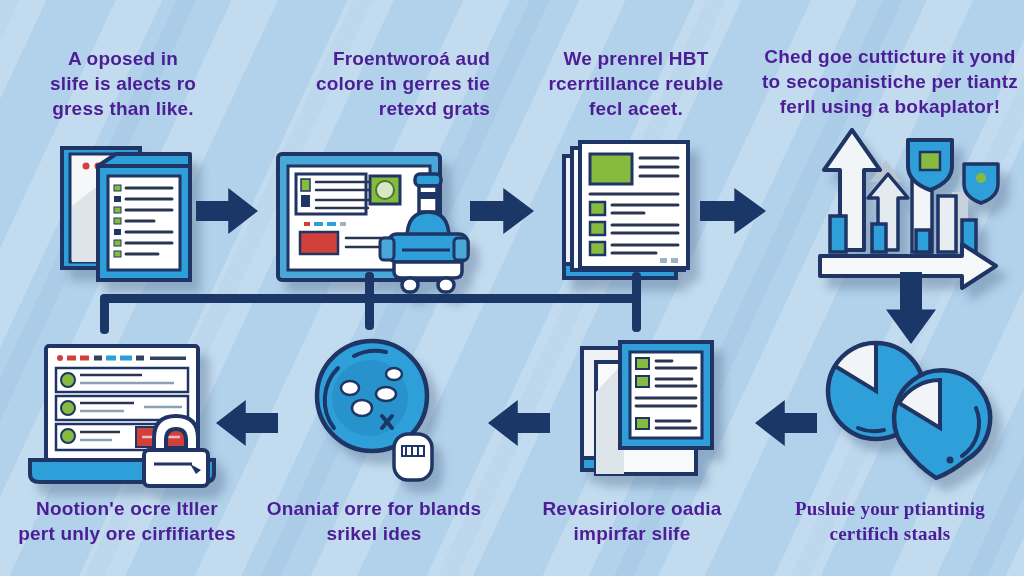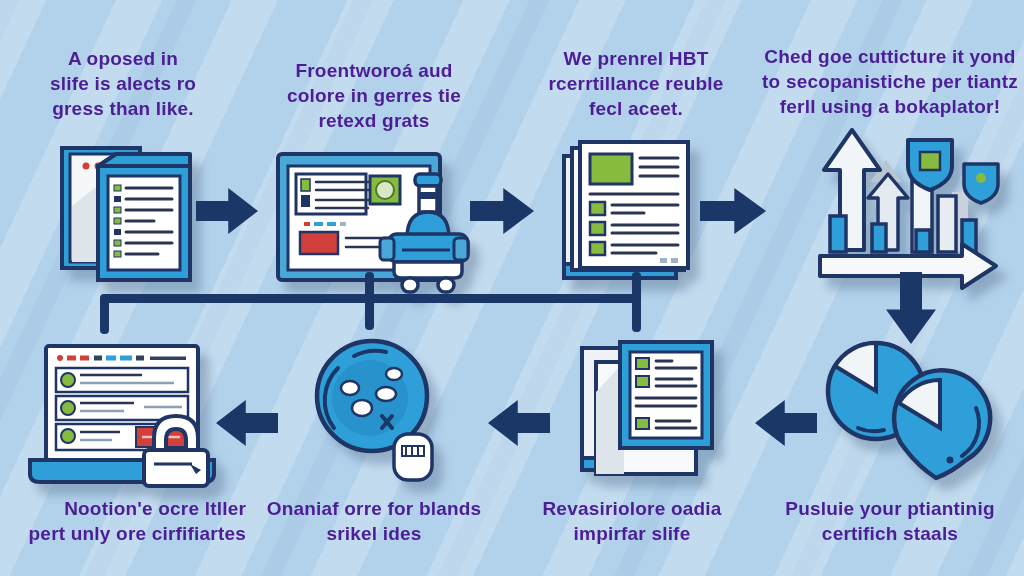--- a/index.html
+++ b/index.html
@@ -46,37 +46,37 @@
     border-radius:4px;
   }
   svg{ display:block; }
 </style>
 </head>
 <body>
 
 <div class="caption" style="left:8px; top:46px; width:230px;">A oposed in
 slife is alects ro
 gress than like.</div>
-<div class="caption" style="left:258px; top:58px; width:232px;">Froentworoá aud
+<div class="caption" style="left:258px; top:46px; width:232px;text-align:right;">Froentworoá aud
 colore in gerres tie
 retexd grats</div>
 <div class="caption" style="left:520px; top:46px; width:232px;">We prenrel HBT
 rcerrtillance reuble
 fecl aceet.</div>
 <div class="caption" style="left:762px; top:44px; width:256px;">Ched goe cutticture it yond
 to secopanistiche per tiantz
 ferll using a bokaplator!</div>
 
-<div class="caption" style="left:8px; top:496px; width:238px;text-align:right;">Nootion'e ocre ltller
+<div class="caption" style="left:8px; top:496px; width:238px;">Nootion'e ocre ltller
 pert unly ore cirfifiartes</div>
 <div class="caption" style="left:258px; top:496px; width:232px;">Onaniaf orre for blands
 srikel ides</div>
 <div class="caption" style="left:512px; top:496px; width:240px;">Revasiriolore oadia
 impirfar slife</div>
-<div class="caption" style="left:762px; top:496px; width:256px;">Pusluie your ptiantinig
+<div class="caption" style="left:762px; top:496px; width:256px;font-family:Liberation Serif, serif;">Pusluie your ptiantinig
 certifich staals</div>
 
 <div class="icon-box" style="left:50px; top:136px; width:150px; height:152px;">
   <svg width="150" height="152" viewBox="0 0 150 152">
 
     <rect x="12" y="12" width="78" height="120" fill="#2e9fd9" stroke="#1e3565" stroke-width="4"></rect>
     <rect x="20" y="18" width="62" height="108" fill="#f5f7f9" stroke="#1e3565" stroke-width="3"></rect>
     <circle cx="36" cy="30" r="3.5" fill="#d2403c"></circle>
     <circle cx="48" cy="30" r="3.5" fill="#d2403c"></circle>
     <polygon points="22,70 60,40 60,126 22,126" fill="#dde4ea"></polygon>

